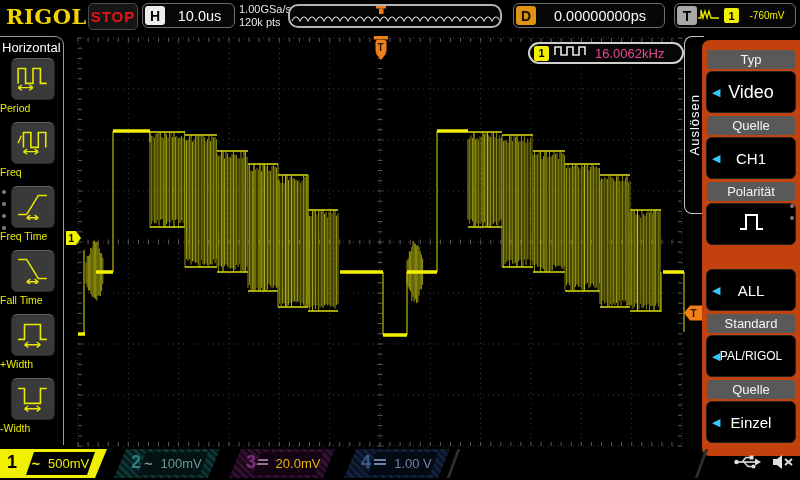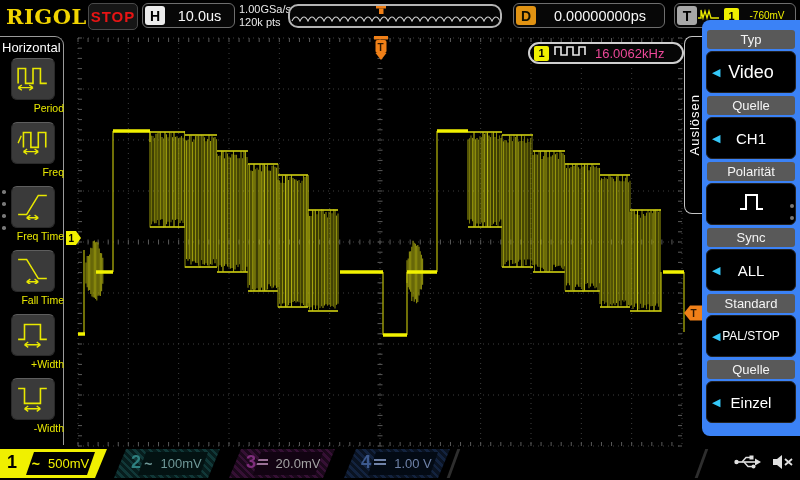--- a/index.html
+++ b/index.html
@@ -35,26 +35,26 @@
         border-radius:12px;display:flex;align-items:center;gap:5px;padding-left:4px;box-sizing:border-box;z-index:6}
   #freq-ch-badge{width:15px;height:15px;background:#f0f000;border-radius:2px;color:#000;font-weight:bold;
         font-size:11px;display:flex;align-items:center;justify-content:center;flex:none}
   #freq-value{color:#ec4899;font-size:13px}
   
   #left-frame{left:0;top:36px;width:63px;height:408px;border-top:1px solid #9a9a9a;
         border-right:1px solid #9a9a9a;border-radius:0 9px 0 0}
   #left-title{left:2px;top:40px;color:#fff;font-size:13px}
   .lm-btn{left:11px;width:44px;height:42px;background:#3a3a3a;border:1px solid #2a2a2a;border-top-color:#5e5e5e;
         border-radius:6px;display:flex;align-items:center;justify-content:center;box-sizing:border-box}
-  .lm-label{left:0;width:64px;text-align:right;color:#e8e800;font-size:10.5px}
+  .lm-label{left:0;width:64px;text-align:left;color:#e8e800;font-size:10.5px}
   .page-dot{width:4px;height:4px;border-radius:50%;background:#787878}
   
   #scope{left:64px;top:32px}
   
-  #right-panel{left:702px;top:20px;width:98px;height:416px;background:#3b82f6;border-radius:8px 0 0 8px}
+  #right-panel{left:702px;top:40px;width:98px;height:416px;background:#c2410c;border-radius:8px 0 0 8px}
   #trig-tab{left:684px;top:36px;width:19px;height:176px;border:1px solid #c4c4c4;border-right:none;
         border-radius:8px 0 0 8px;display:flex;align-items:center;justify-content:center}
   #trig-tab span{writing-mode:vertical-rl;transform:rotate(180deg);color:#fff;font-size:13px;letter-spacing:1px}
   .rm-label{left:5px;width:88px;height:19px;background:#595959;border-radius:3px;color:#f4f4f4;
         font-size:13px;display:flex;align-items:center;justify-content:center;box-sizing:border-box}
   .rm-value{left:4px;width:90px;height:42px;background:#000;border:1px solid #222;border-radius:6px;
         color:#fff;display:flex;align-items:center;justify-content:center;box-sizing:border-box}
   .rm-arrow{position:absolute;left:5px;top:50%;transform:translateY(-50%);color:#35c8f8;font-size:11px}
   
   .ch-tab{top:449px;height:29px}
@@ -858,29 +858,28 @@
       <div class="abs rm-value" style="top: 97px;">
         <span class="rm-arrow">◀</span>
         <span style="font-size: 15px;">CH1</span>
       </div>
       <div class="abs rm-label" style="top: 142px;">Polarität</div>
       <div class="abs rm-value" style="top: 163px;">
         <span><svg width="36" height="28" viewBox="0 0 36 28">
             <path d="M7 21 H13 V7 H24 V21 H30" fill="none" stroke="#ffffff" stroke-width="2"></path>
           </svg></span>
       </div>
-      <div class="abs rm-label" style="top: 208px;">Sync</div>
       <div class="abs rm-value" style="top: 229px;">
         <span class="rm-arrow">◀</span>
         <span style="font-size: 15px;">ALL</span>
       </div>
       <div class="abs rm-label" style="top: 274px;">Standard</div>
       <div class="abs rm-value" style="top: 295px;">
         <span class="rm-arrow">◀</span>
-        <span style="font-size: 12px;">PAL/STOP</span>
+        <span style="font-size: 12px;">PAL/RIGOL</span>
       </div>
       <div class="abs rm-label" style="top: 340px;">Quelle</div>
       <div class="abs rm-value" style="top: 361px;">
         <span class="rm-arrow">◀</span>
         <span style="font-size: 15px;">Einzel</span>
       </div>
     </div>
   <div id="right-dots">
       <div class="abs page-dot" style="left: 790px; top: 204px;"></div>
       <div class="abs page-dot" style="left: 790px; top: 216px;"></div>
@@ -896,21 +895,21 @@
       </div>
       <div class="abs ch-tab" style="left: 114px; width: 106px; clip-path: polygon(12px 0px, 100% 0px, calc(100% - 12px) 100%, 0px 100%); background: repeating-linear-gradient(45deg, rgb(17, 56, 56) 0px, rgb(17, 56, 56) 2.5px, rgb(7, 29, 29) 2.5px, rgb(7, 29, 29) 5.5px);">
         <span class="ch-num" style="left: 17px; color: rgb(46, 127, 127);">2</span>
         <div class="ch-inner" style="background: rgb(3, 18, 18); color: rgb(111, 152, 152);">
           <span class="ac-glyph">~</span>
           <span>100mV</span>
         </div>
       </div>
       <div class="abs ch-tab" style="left: 229px; width: 106px; clip-path: polygon(12px 0px, 100% 0px, calc(100% - 12px) 100%, 0px 100%); background: repeating-linear-gradient(45deg, rgb(53, 16, 52) 0px, rgb(53, 16, 52) 2.5px, rgb(27, 8, 27) 2.5px, rgb(27, 8, 27) 5.5px);">
         <span class="ch-num" style="left: 17px; color: rgb(127, 46, 124);">3</span>
-        <div class="ch-inner" style="background: rgb(18, 3, 18); color: #a3a3a3;">
+        <div class="ch-inner" style="background: rgb(18, 3, 18); color: #eab308;">
           <div class="dc-glyph" style="border-color: rgb(154, 111, 150);">
             <div style="border-color: rgb(154, 111, 150);"></div>
           </div>
           <span>20.0mV</span>
         </div>
       </div>
       <div class="abs ch-tab" style="left: 344px; width: 106px; clip-path: polygon(12px 0px, 100% 0px, calc(100% - 12px) 100%, 0px 100%); background: repeating-linear-gradient(45deg, rgb(19, 35, 63) 0px, rgb(19, 35, 63) 2.5px, rgb(10, 19, 34) 2.5px, rgb(10, 19, 34) 5.5px);">
         <span class="ch-num" style="left: 17px; color: rgb(61, 90, 143);">4</span>
         <div class="ch-inner" style="background: rgb(3, 10, 20); color: rgb(111, 130, 168);">
           <div class="dc-glyph" style="border-color: rgb(111, 130, 168);">

